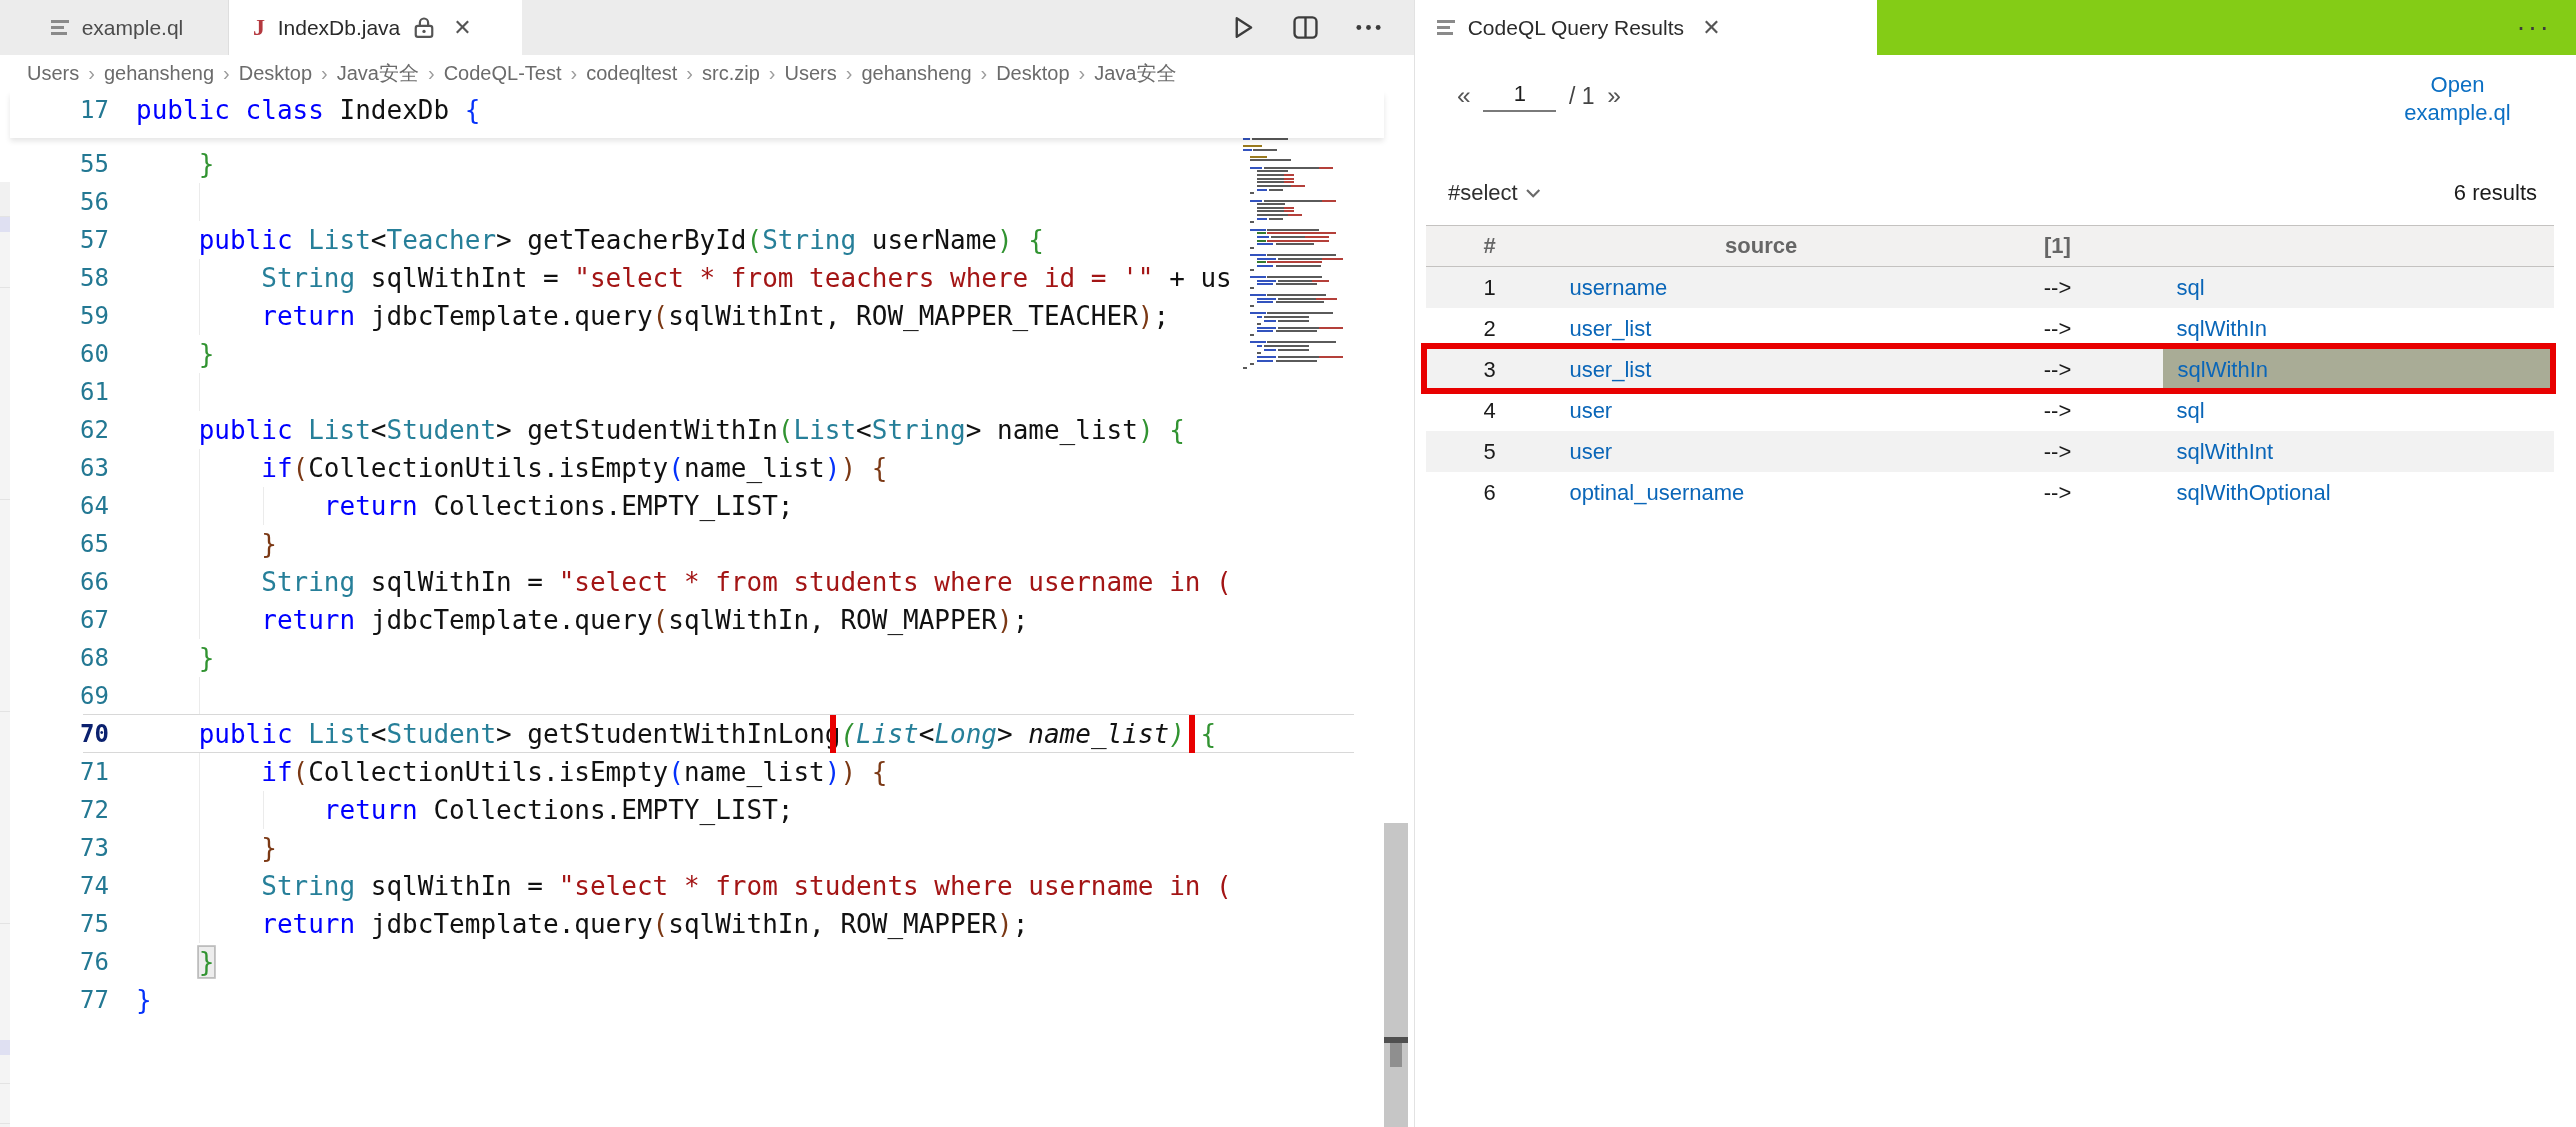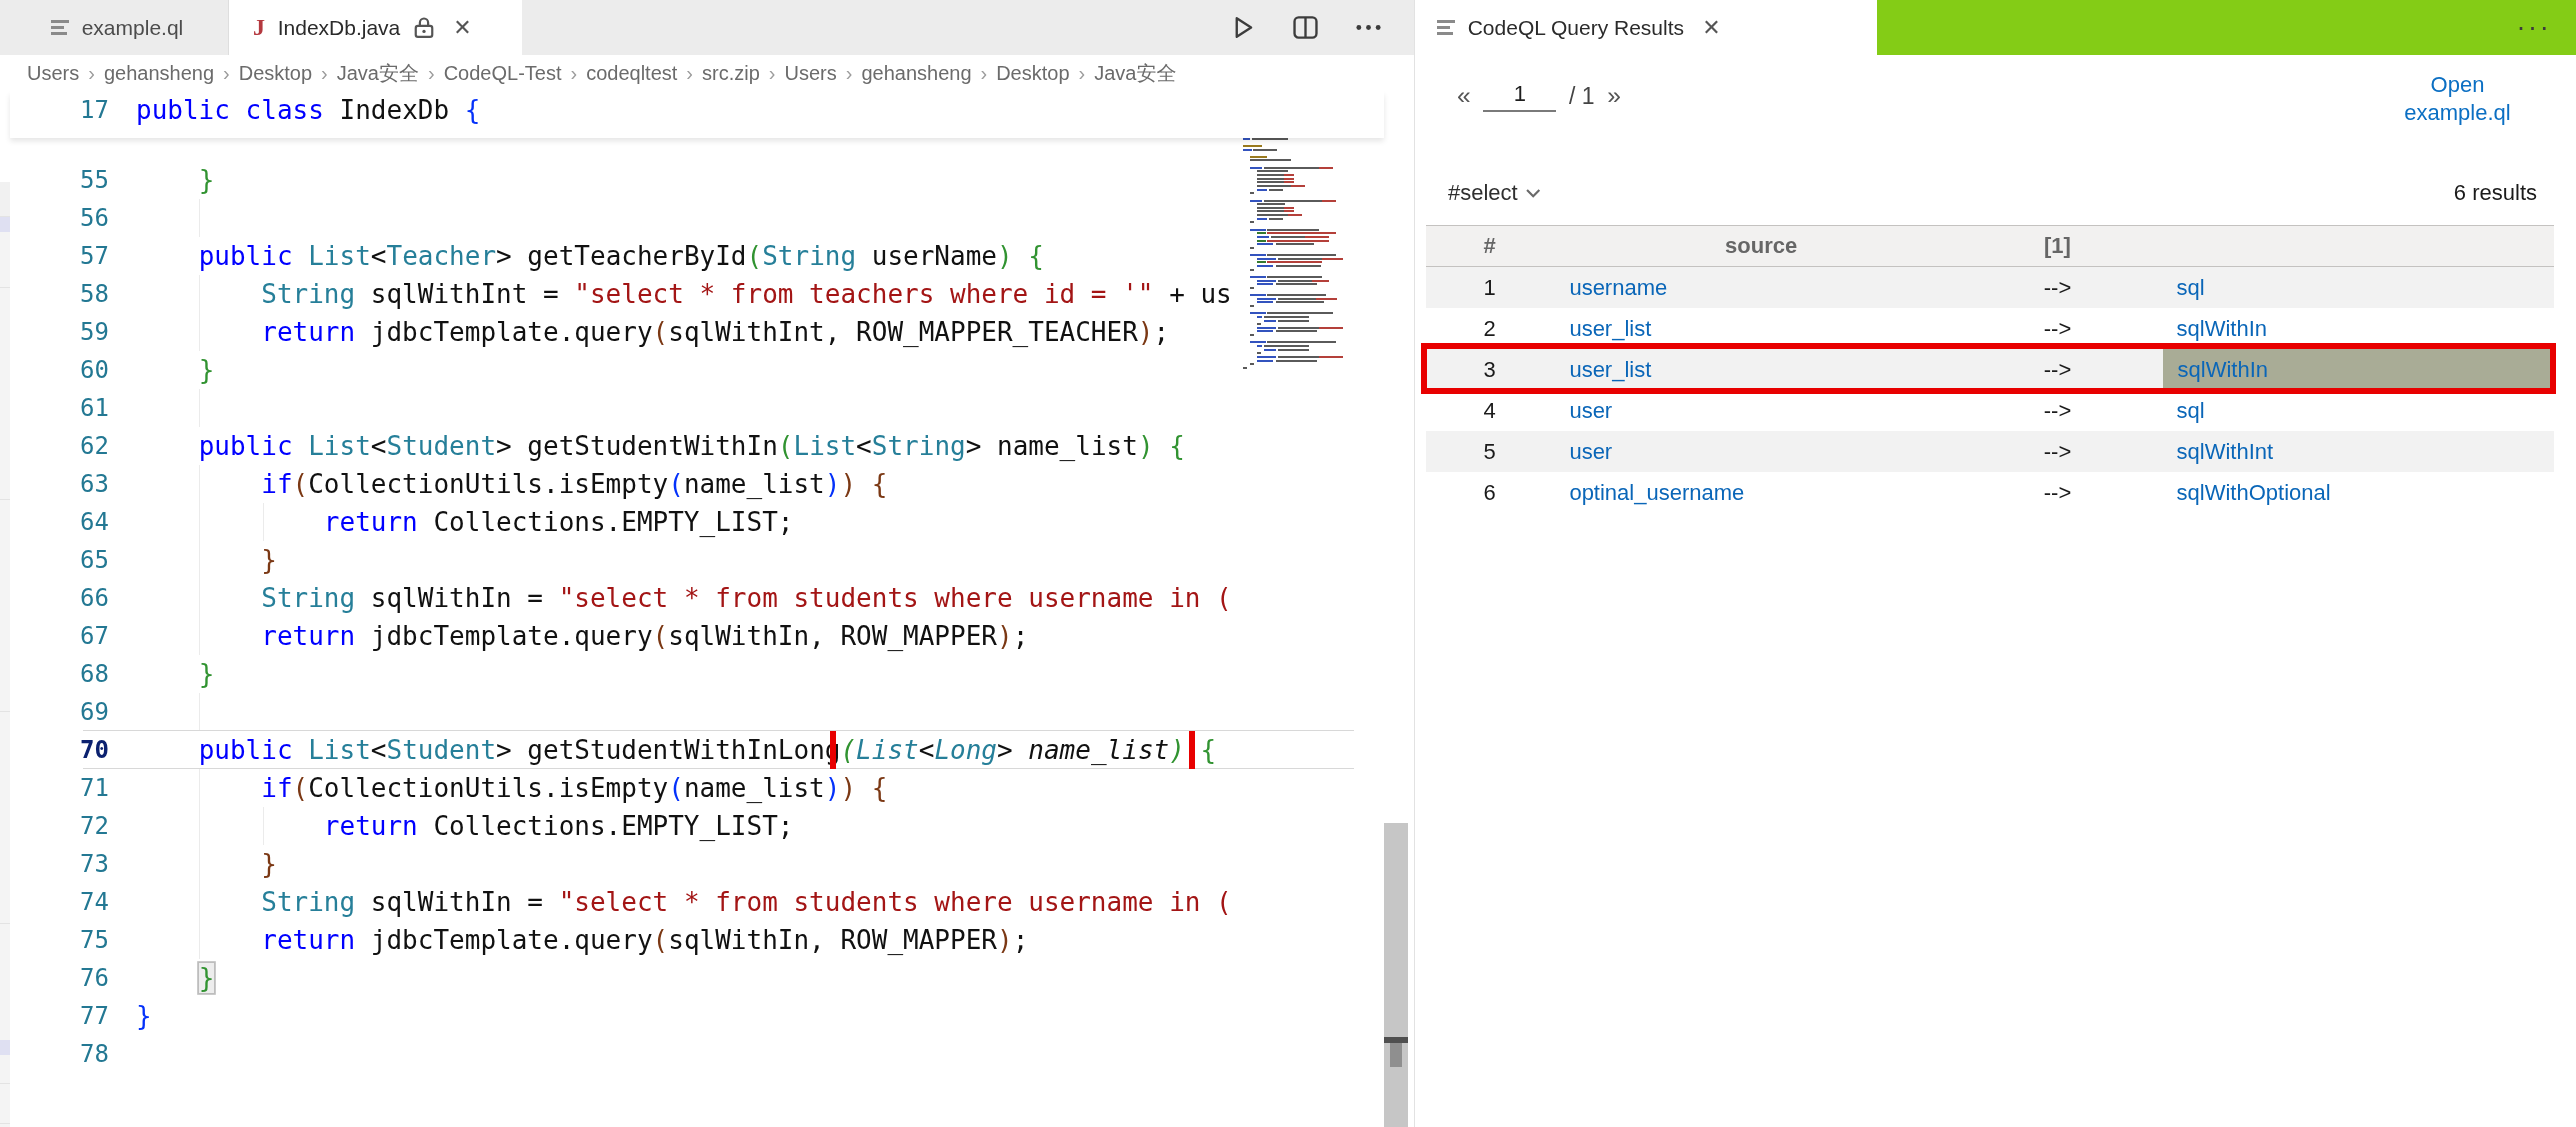--- a/index.html
+++ b/index.html
@@ -29,21 +29,21 @@
   .breadcrumb .sep { color:#9c9c9c; margin:0 9px; font-size:20px; }
 
   
   .left-strip { position:absolute; left:0; top:91px; width:10px; height:1037px; background:#f4f4f4; }
   .left-strip .seg { position:absolute; left:0; width:10px; }
 
   
   .code-area { position:absolute; left:0; top:91px; width:1414px; height:1037px; background:#fff; overflow:hidden; }
   .sticky { position:absolute; left:10px; top:0; width:1374px; height:47px; background:#fff;
     box-shadow:0 3.6px 5.5px rgba(0,0,0,0.10); z-index:5; }
-  .lines { position:absolute; left:10px; top:54px; width:1374px;margin-top:16px; }
+  .lines { position:absolute; left:10px; top:54px; width:1374px; }
   .line { position:relative; height:38px; white-space:pre; }
   .gutter { position:absolute; left:0; top:0; width:126px; height:38px; text-align:right; padding-right:27px;
     font-family:"DejaVu Sans Mono", monospace; font-size:24px; line-height:38px; color:#237893; }
   .line.current .gutter { color:#0b216f; font-weight:bold; }
   .codetxt { position:absolute; left:126px; top:0; right:151px; height:38px; overflow:hidden;
     font-family:"DejaVu Sans Mono", monospace; font-size:26px; line-height:38px; color:#111; }
   .line.current .cl-border { position:absolute; left:73px; right:30px; top:-0.9px; bottom:0;
     border-top:1.8px solid #d8d8d8; border-bottom:1.8px solid #d8d8d8; pointer-events:none; }
   .tok-kw { color:#0000ff; } .tok-ty { color:#267f99; } .tok-str { color:#a31515; }
   .tok-pb { color:#0431fa; } .tok-pg { color:#319331; } .tok-pbr { color:#7b3814; } .tok-pl{ color:#111; }
@@ -200,21 +200,20 @@
           <div class="line"><div class="gutter">68</div><div class="codetxt"><span class="tok-pl">    </span><span class="tok-pg">}</span></div></div>
           <div class="line"><div class="gutter">69</div><div class="codetxt"><span class="guide" style="left: 63px;"></span></div></div>
           <div class="line current"><div class="cl-border"></div><div class="gutter">70</div><div class="codetxt"><span class="tok-pl">    </span><span class="tok-kw">public</span><span class="tok-pl"> </span><span class="tok-ty">List</span><span class="tok-pl">&lt;</span><span class="tok-ty">Student</span><span class="tok-pl">&gt; getStudentWithInLong</span><span class="redbox"><span class="tok-pg">(</span><span class="tok-ty">List</span><span class="tok-pl">&lt;</span><span class="tok-ty">Long</span><span class="tok-pl">&gt; name_list</span><span class="tok-pg">)</span></span><span class="tok-pl"> </span><span class="tok-pg">{</span></div></div>
           <div class="line"><div class="gutter">71</div><div class="codetxt"><span class="guide" style="left: 63px;"></span><span class="tok-pl">        </span><span class="tok-kw">if</span><span class="tok-pbr">(</span><span class="tok-pl">CollectionUtils.isEmpty</span><span class="tok-pb">(</span><span class="tok-pl">name_list</span><span class="tok-pb">)</span><span class="tok-pbr">)</span><span class="tok-pl"> </span><span class="tok-pbr">{</span></div></div>
           <div class="line"><div class="gutter">72</div><div class="codetxt"><span class="guide" style="left: 63px;"></span><span class="guide" style="left: 127px;"></span><span class="tok-pl">            </span><span class="tok-kw">return</span><span class="tok-pl"> Collections.EMPTY_LIST;</span></div></div>
           <div class="line"><div class="gutter">73</div><div class="codetxt"><span class="guide" style="left: 63px;"></span><span class="tok-pl">        </span><span class="tok-pbr">}</span></div></div>
           <div class="line"><div class="gutter">74</div><div class="codetxt"><span class="guide" style="left: 63px;"></span><span class="tok-pl">        </span><span class="tok-ty">String</span><span class="tok-pl"> sqlWithIn = </span><span class="tok-str">"select * from students where username in ('"</span></div></div>
           <div class="line"><div class="gutter">75</div><div class="codetxt"><span class="guide" style="left: 63px;"></span><span class="tok-pl">        </span><span class="tok-kw">return</span><span class="tok-pl"> jdbcTemplate.query</span><span class="tok-pbr">(</span><span class="tok-pl">sqlWithIn, ROW_MAPPER</span><span class="tok-pbr">)</span><span class="tok-pl">;</span></div></div>
           <div class="line"><div class="gutter">76</div><div class="codetxt"><span class="tok-pl">    </span><span class="tok-match">}</span></div></div>
           <div class="line"><div class="gutter">77</div><div class="codetxt"><span class="tok-pb">}</span></div></div>
-          <div class="line"><div class="gutter">78</div><div class="codetxt"></div></div>
         </div>
 
       <div class="minimap" id="minimap">
           <div class="mm-line mm-b" style="top: 0px; left: 0px; width: 8.6px;"></div>
           <div class="mm-line mm-k" style="top: 0px; left: 10.4px; width: 52px;"></div>
           <div class="mm-line mm-b" style="top: 7.3px; left: 0px; width: 7px;"></div>
           <div class="mm-line mm-k" style="top: 7.3px; left: 8.6px; width: 62px;"></div>
           <div class="mm-line mm-b" style="top: 11px; left: 0px; width: 7px;"></div>
           <div class="mm-line mm-k" style="top: 11px; left: 8.6px; width: 66px;"></div>
           <div class="mm-line mm-b" style="top: 14.6px; left: 0px; width: 7px;"></div>

